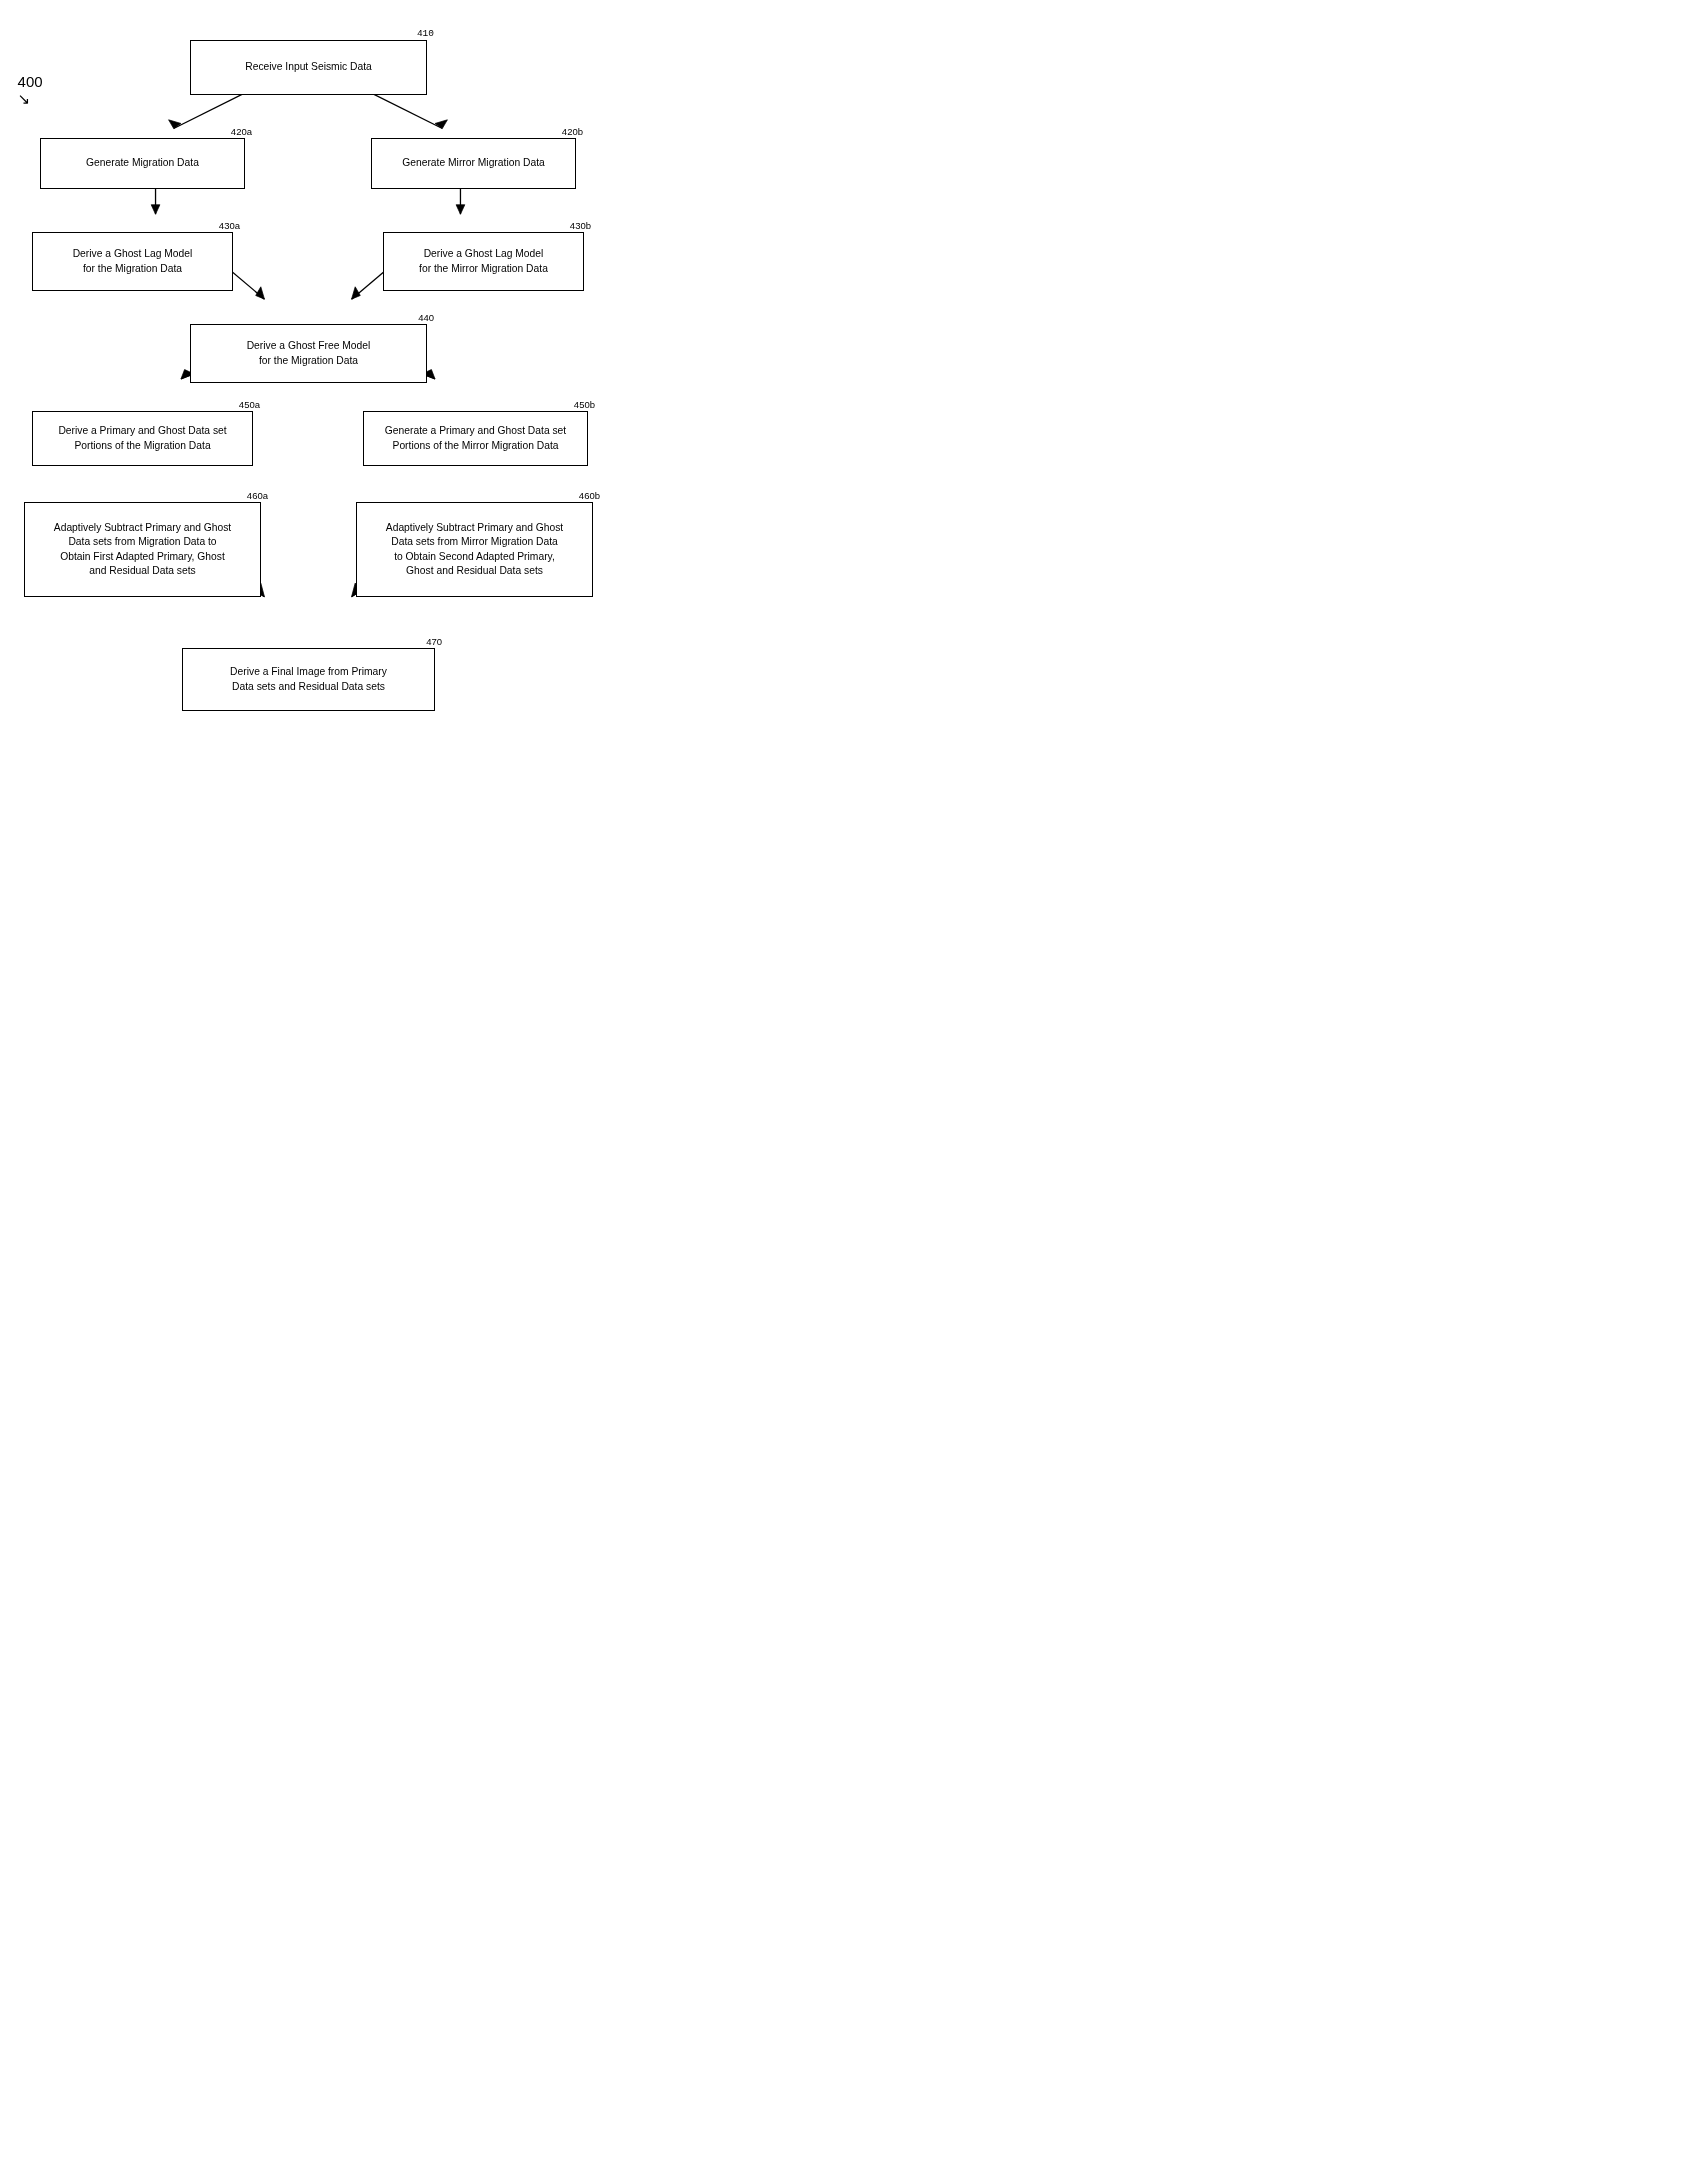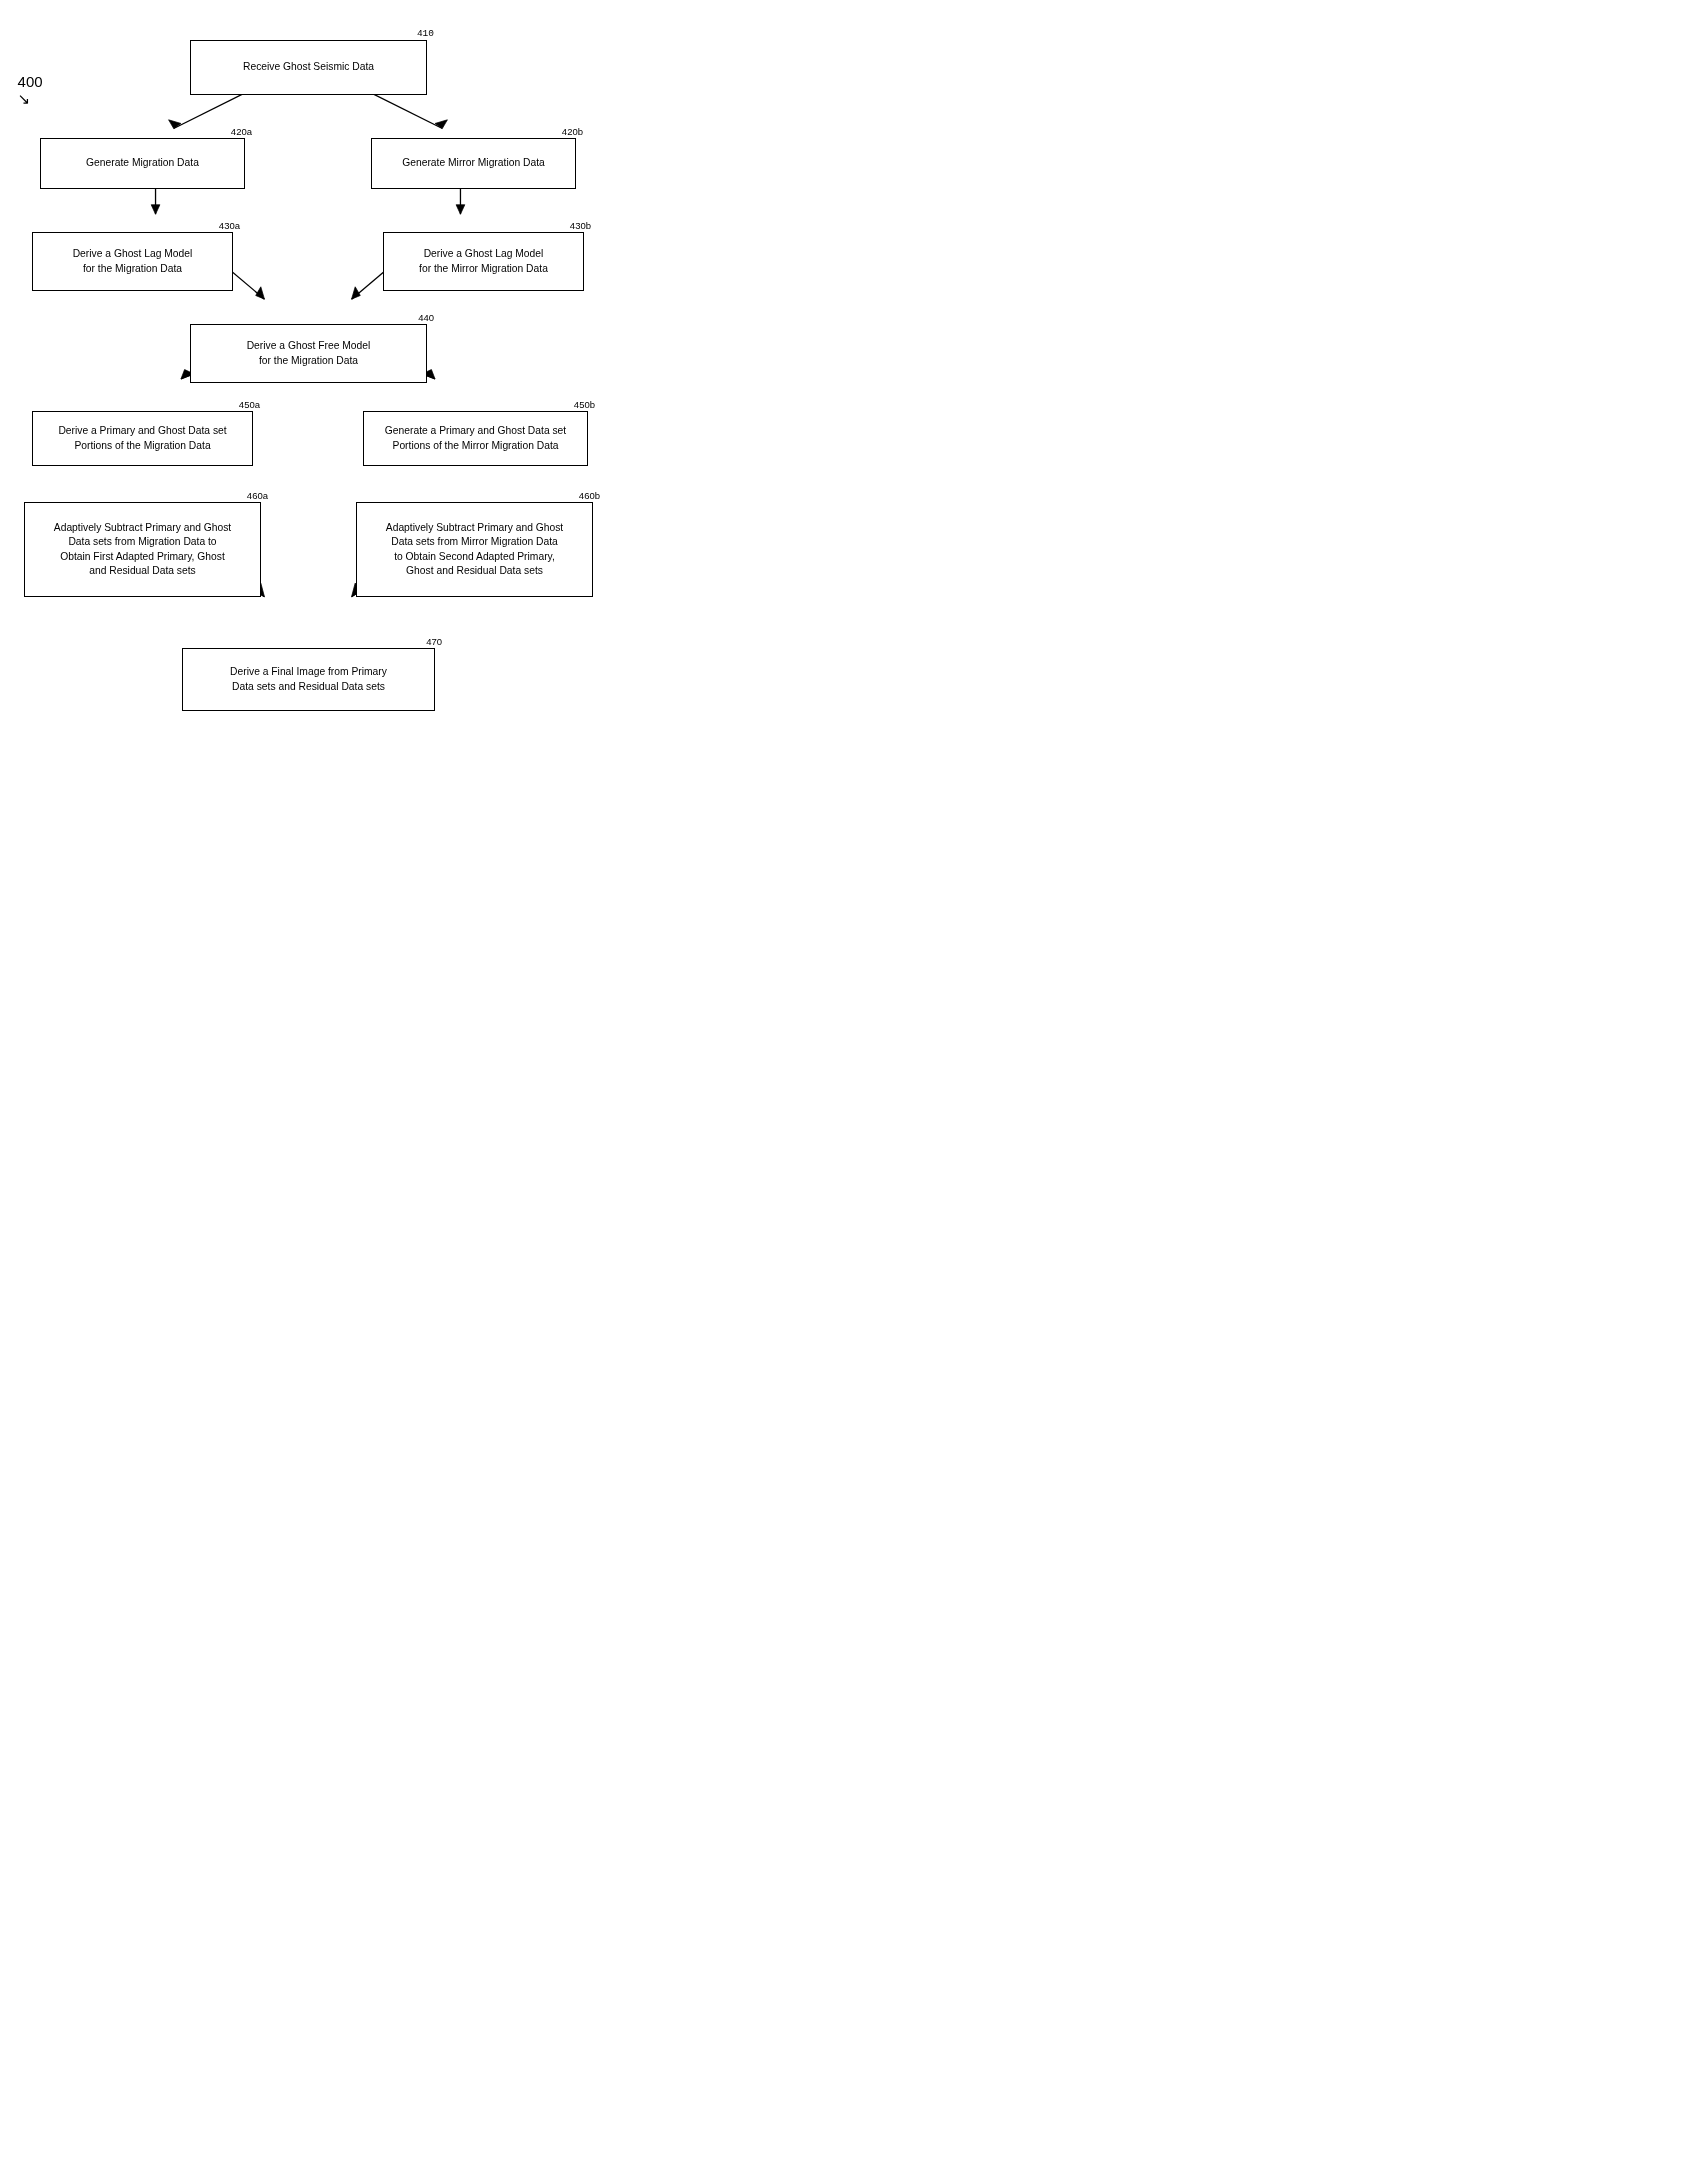--- a/index.html
+++ b/index.html
@@ -100,21 +100,21 @@
 
     <line x1="520" y1="740" x2="430" y2="800"></line>
     <polygon points="430,800 435,781 442,793"></polygon>
   </svg>
 
   <div class="diagram-label-400">
     <span>400</span><br>↘
   </div>
 
   <div class="box" style="left:174px; top:24px; width:237px; height:55px;">
-    <span>Receive Ghost Seismic Data</span>
+    <span>Receive Input Seismic Data</span>
     <span class="label" style="top:-14px; right:-8px;font-family:Liberation Mono, monospace;">410</span>
   </div>
 
   <div class="box" style="left:24px; top:122px; width:205px; height:51px;">
     <span>Generate Migration Data</span>
     <span class="label" style="top:-14px; right:-8px;">420a</span>
   </div>
 
   <div class="box" style="left:355px; top:122px; width:205px; height:51px;">
     <span>Generate Mirror Migration Data</span>

